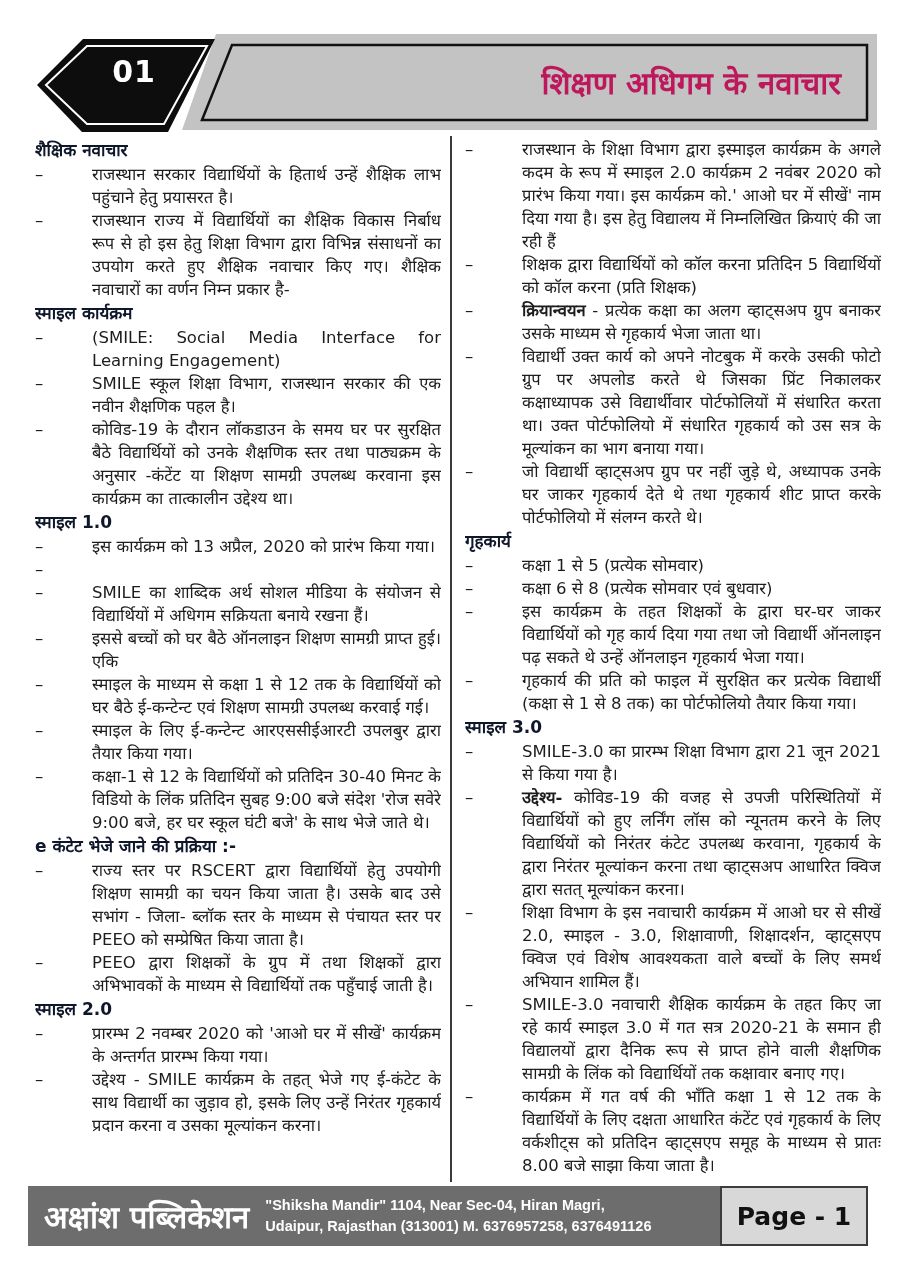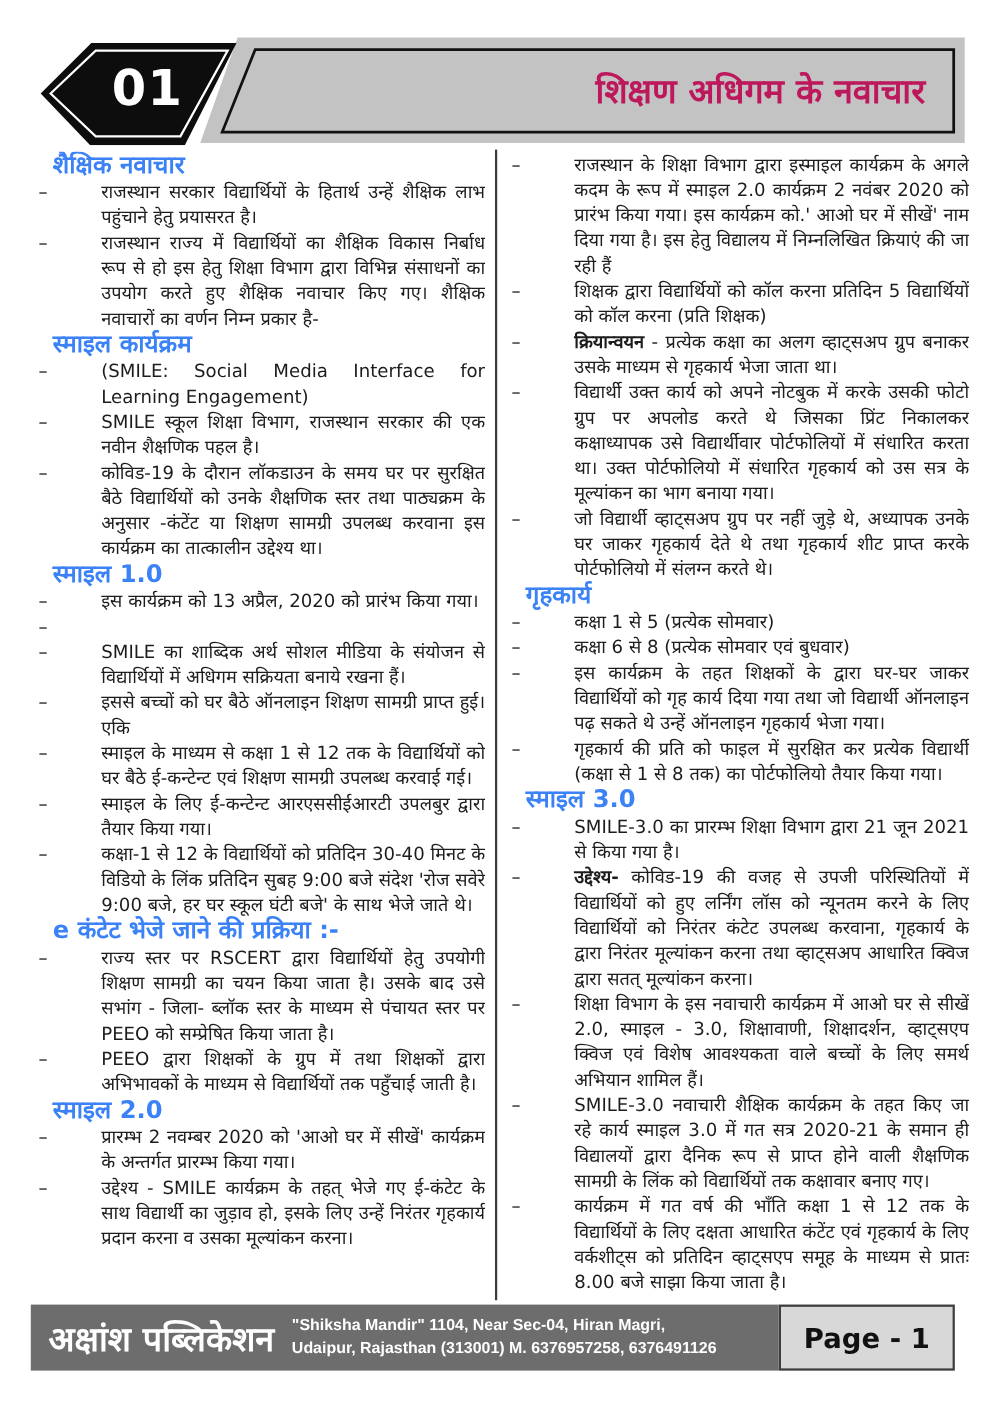--- a/index.html
+++ b/index.html
@@ -7,47 +7,47 @@
   body {
     width:905px; height:1280px; position:relative; overflow:hidden;
     font-family:"DejaVu Sans", "Liberation Sans", sans-serif;
     color:#1c1c1c;
   }
   
   .header { position:absolute; left:28px; top:32px; width:851px; height:100px; }
   .header svg { position:absolute; left:0; top:0; }
   .chapnum {
     position:absolute; left:50px; top:25px; width:112px; text-align:center;
-    font-size:45px; font-weight:bold; color:#ffffff; line-height:1; letter-spacing:1px;
+    font-size:30px; font-weight:bold; color:#ffffff; line-height:1; letter-spacing:1px;
   }
   .chaptitle {
     position:absolute; right:38px; top:50%; transform:translateY(-50%);
     font-size:31px; font-weight:bold; color:#be185d; white-space:nowrap;
   }
   
   .divider { position:absolute; left:450px; top:136px; width:2px; height:1046px; background:#3a3a3a; }
   .col { position:absolute; top:138px; overflow:hidden; }
   .col-left  { left:35px;  width:406px; height:1046px; }
   .col-right { left:465px; width:416px; height:1046px; }
-  .heading { font-size:22px; font-weight:bold; line-height:25px; color:#3b82f6;margin-left:13px; }
+  .heading { font-size:17px; font-weight:bold; line-height:25px; color:#0f172a; }
   .bullet { display:flex; align-items:flex-start; }
   .marker { flex:none; width:57px; font-size:16.5px; line-height:23px; color:#141414; }
   .btext  { flex:1; font-size:16.5px; line-height:23px; text-align:justify; }
   .btext b { font-weight:bold; }
   
   .footer { position:absolute; left:28px; top:1186px; width:840px; height:60px; display:flex; }
   .fbar {
     flex:1; background:#6d6d6d; display:flex; align-items:center;
     padding:0 14px 0 16px; gap:16px; overflow:hidden;
   }
   .publisher { font-size:31px; font-weight:bold; color:#ffffff; white-space:nowrap; }
   .address { color:#ffffff; font-size:14.5px; font-weight:bold; line-height:1.45;
              font-family:"Liberation Sans", sans-serif; white-space:nowrap; }
   .pagebox {
-    width:160px; background:#d8d8d8; border:2px solid #3c3c3c;
+    width:148px; background:#d8d8d8; border:2px solid #3c3c3c;
     display:flex; align-items:center; justify-content:center;
     font-size:25px; font-weight:bold; color:#111;
   }
 </style>
 </head>
 <body>
 
 <div class="header">
   <svg width="851" height="100" viewBox="0 0 851 100">
 

